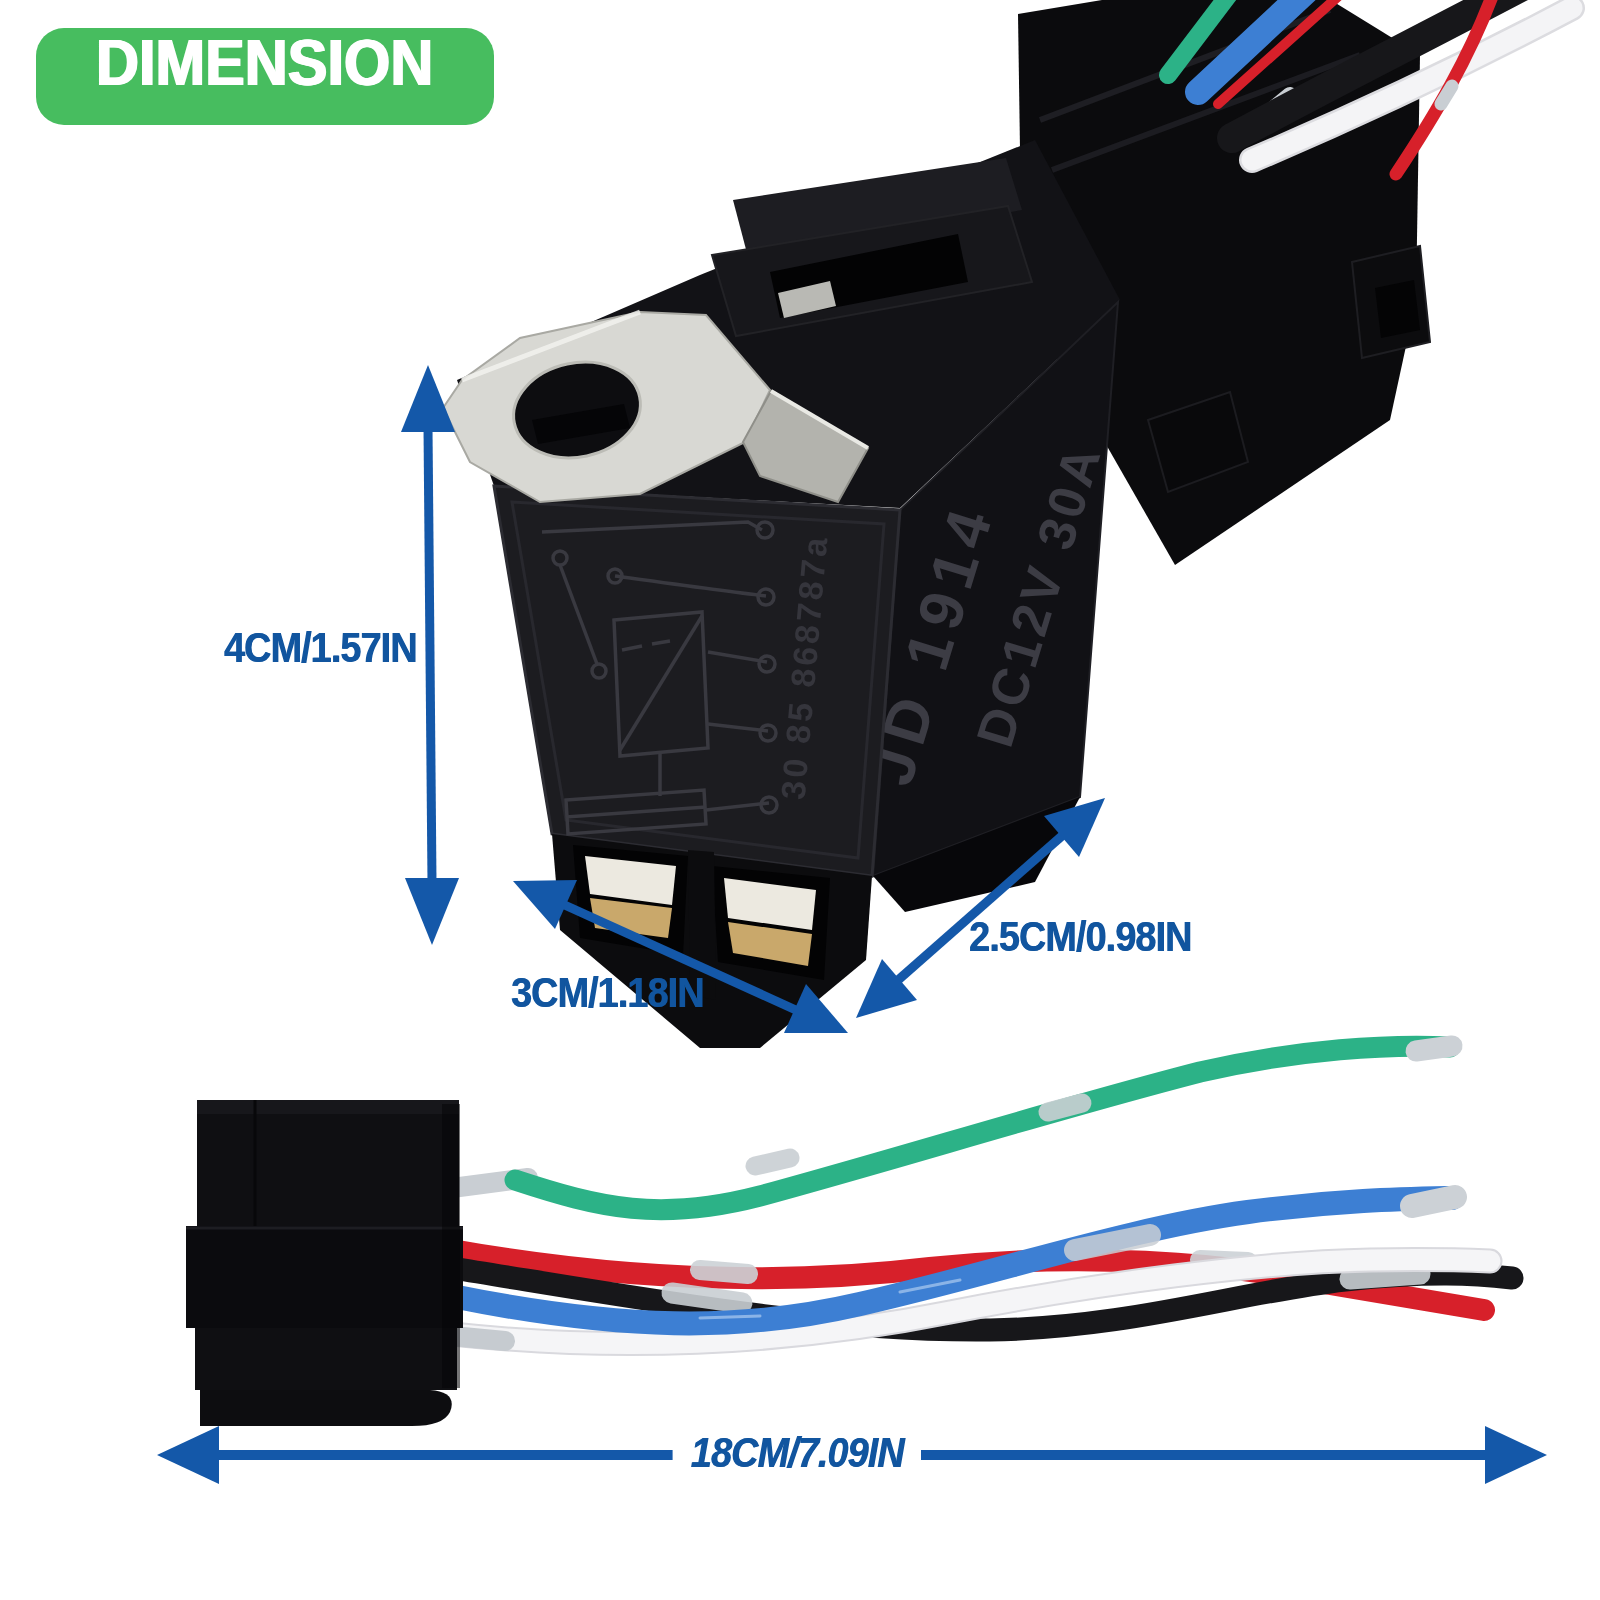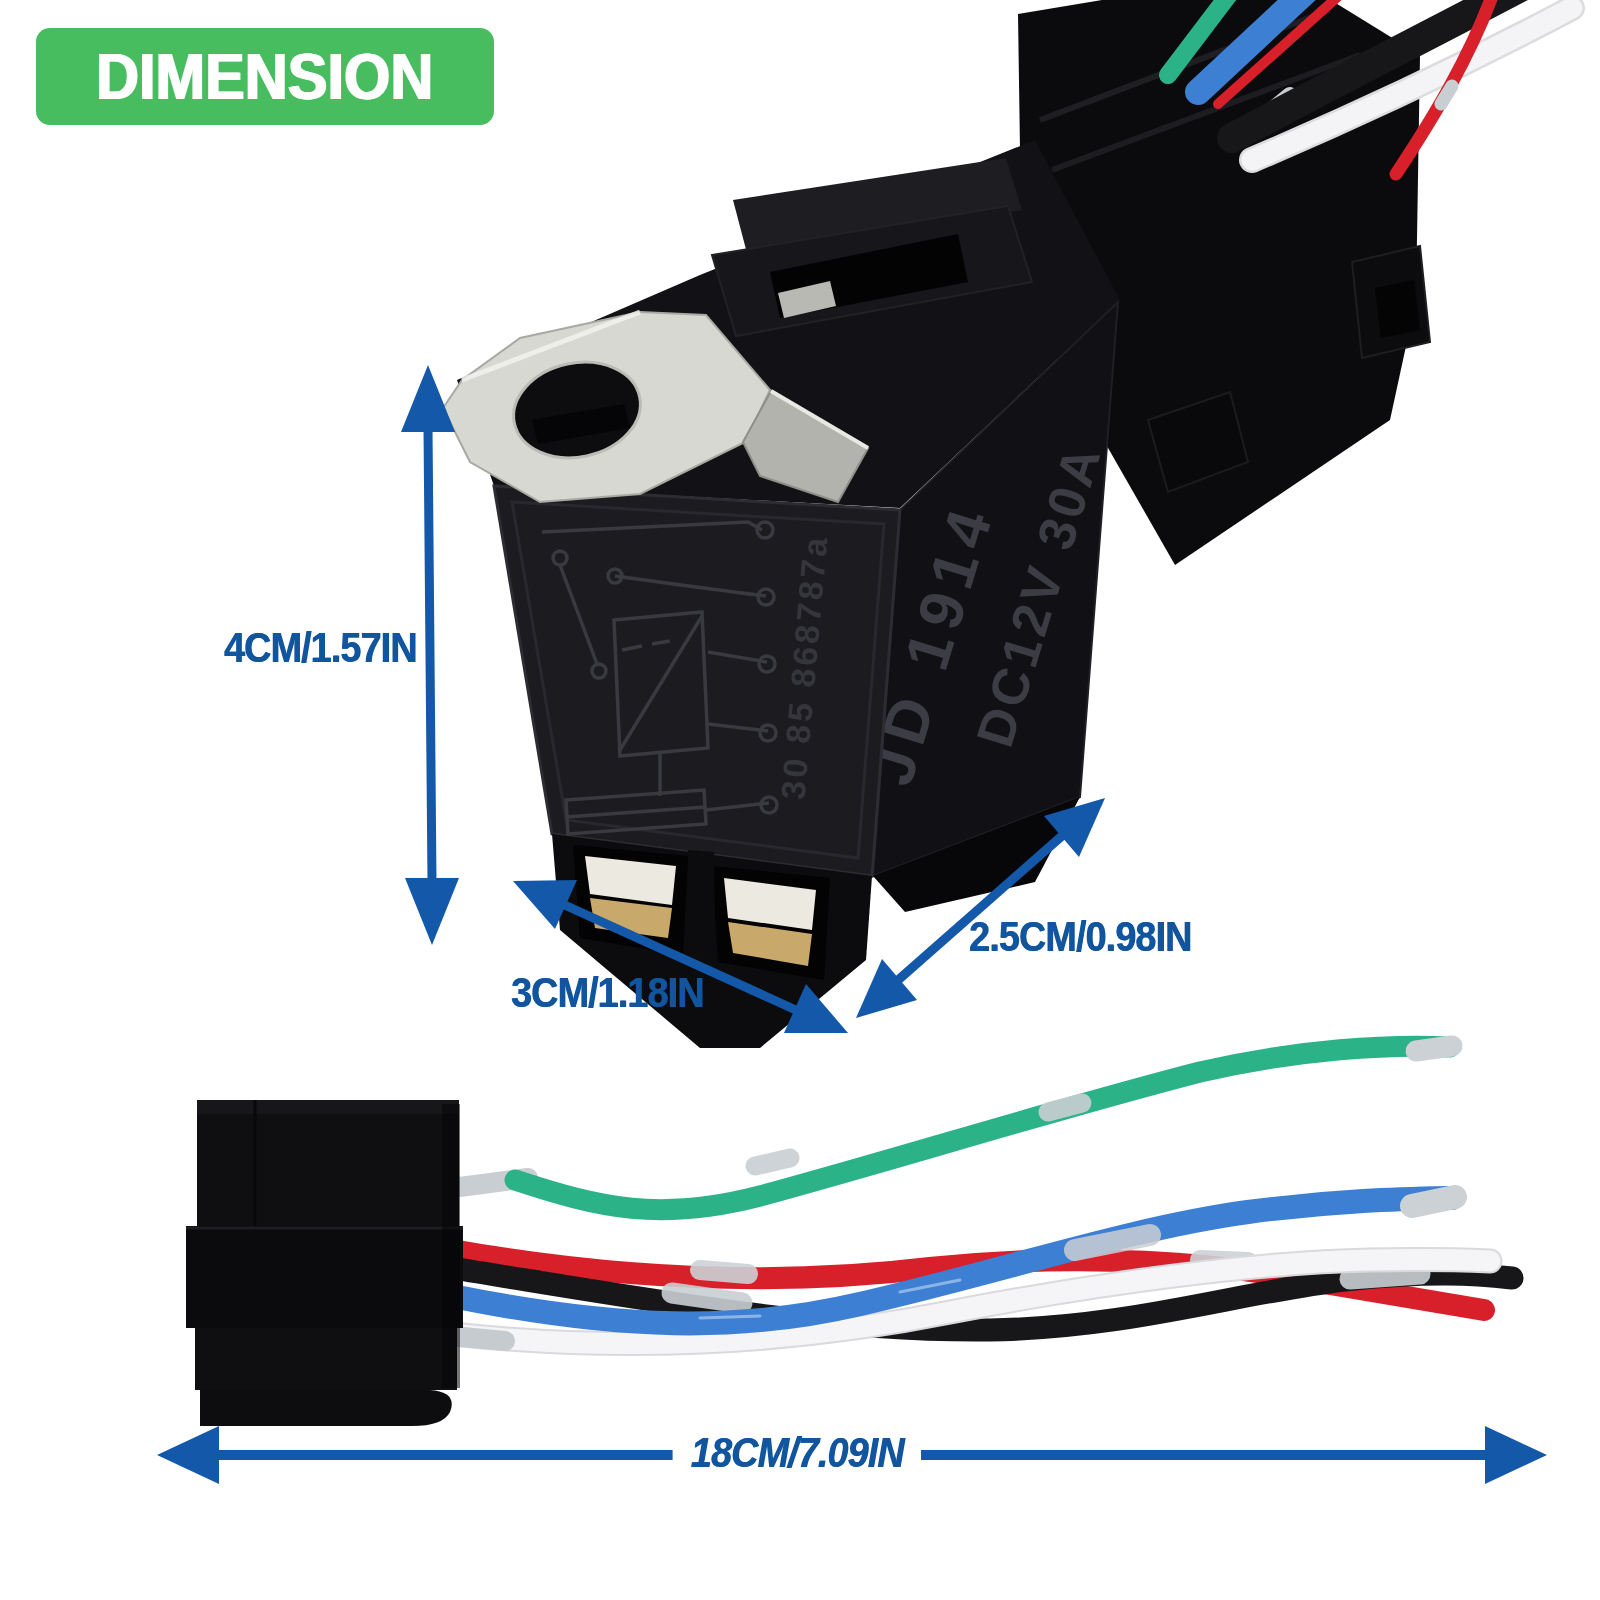--- a/index.html
+++ b/index.html
@@ -3,22 +3,22 @@
 <meta charset="utf-8">
 <style>
   html,body{margin:0;padding:0;background:#ffffff;}
   .stage{
     position:relative;width:1600px;height:1600px;background:#ffffff;overflow:hidden;
     font-family:"Liberation Sans",sans-serif;
   }
   .stage svg{position:absolute;left:0;top:0;}
   .banner{
     position:absolute;left:36px;top:28px;width:458px;height:97px;
-    background:#47BD5F;border-radius:14px;
-    display:flex;align-items:center;justify-content:center;
+    background:#47BD5F;border-radius:28px;
+    display:flex;justify-content:center;
   }
   .banner span{
     color:#ffffff;font-size:62px;font-weight:bold;letter-spacing:0px;
     transform:scaleY(1.04) scaleX(0.96);
     text-shadow:1px 0 0 #ffffff,-1px 0 0 #ffffff;
     white-space:nowrap;
   }
   .dim-label{
     position:absolute;color:#11559F;font-size:42px;font-weight:bold;
     letter-spacing:-1px;white-space:nowrap;

